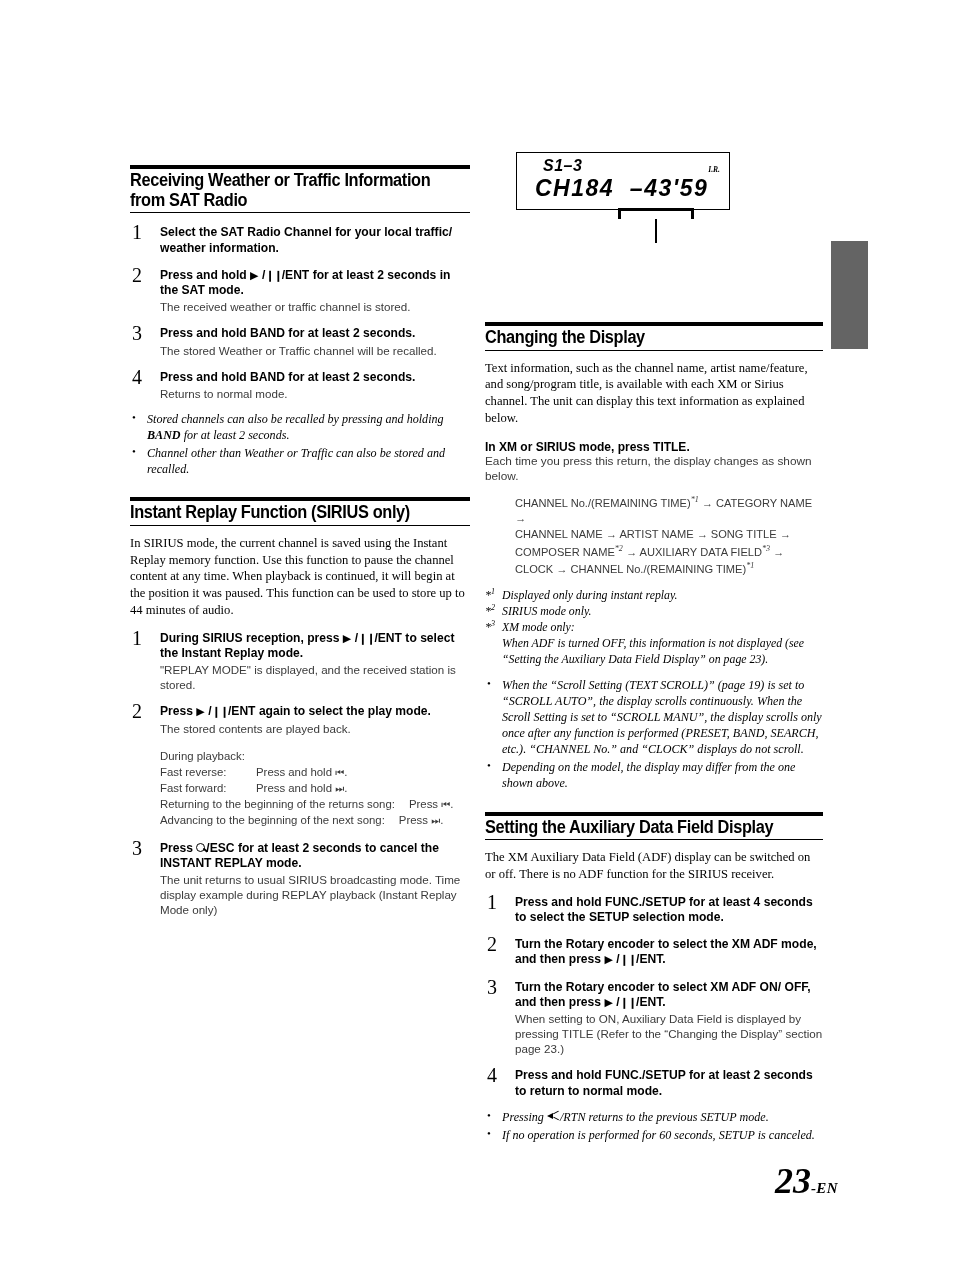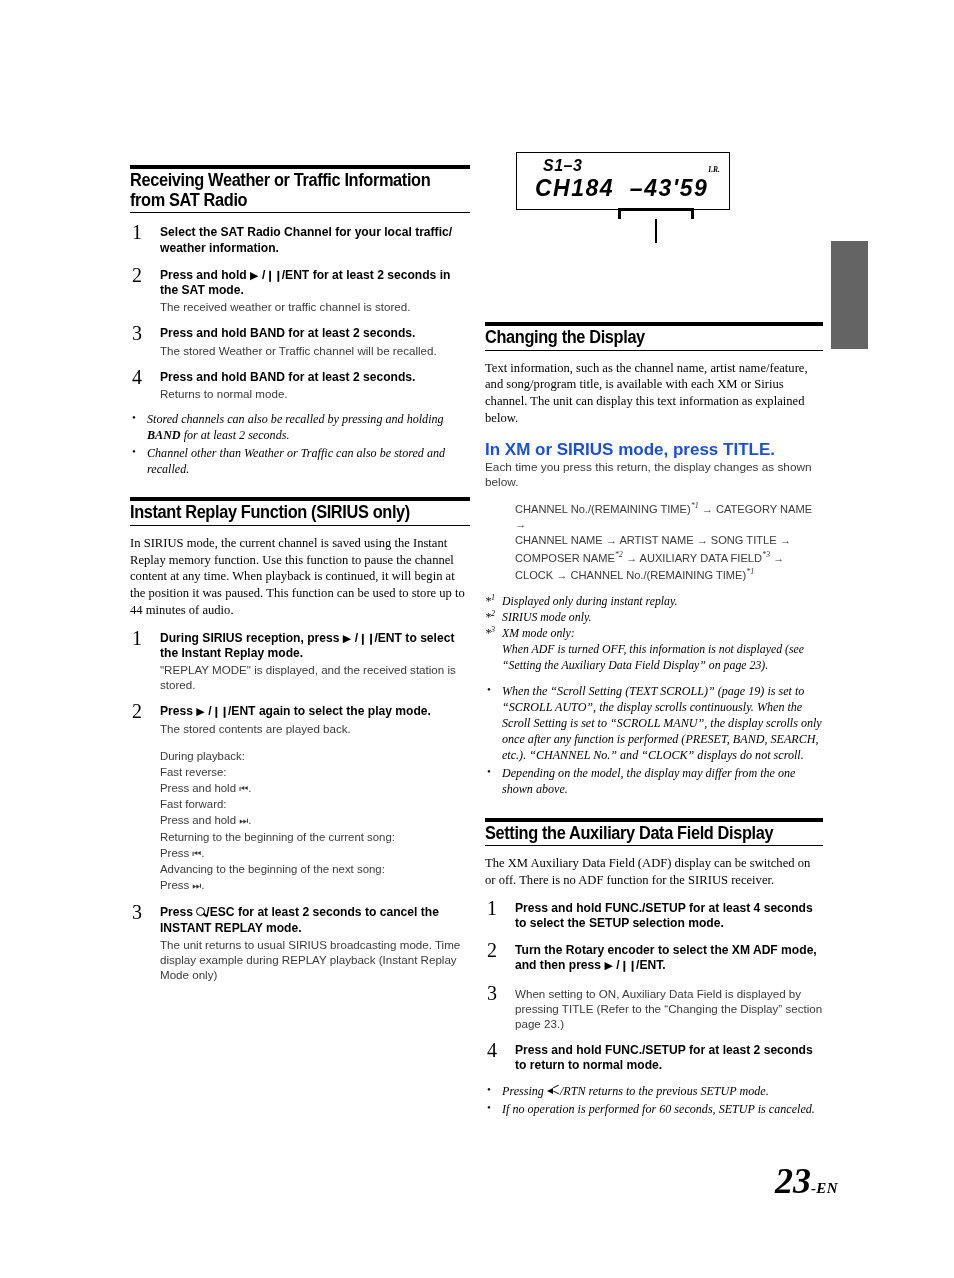--- a/index.html
+++ b/index.html
@@ -83,37 +83,37 @@
   ul.notes li b{font-style:italic;font-weight:bold;}
 
   
   .pb{
     font-family:"Liberation Sans", sans-serif;
     font-size:11.4px;
     color:#3a3a3a;
     margin-top:12px;
     line-height:1.42;
   }
-  .pb .pbrow{display:flex;flex-direction:column;}
+  .pb .pbrow{display:flex;}
   .pb .c1{width:96px;flex:none;}
   .pb .c2{flex:none;}
   .pb .wide .c1{width:auto;padding-right:14px;}
 
   
   .sans{
     font-family:"Liberation Sans", sans-serif;
     font-size:11.8px;
     line-height:1.33;
     color:#3a3a3a;
   }
   .sans-b{
     font-family:"Liberation Sans", sans-serif;
-    font-size:17px;
+    font-size:12px;
     font-weight:bold;
-    color:#1d4ed8;
+    color:#000000;
     margin-top:13px;
   }
 
   
   .flow{
     font-family:"Liberation Sans", sans-serif;
     font-size:11.1px;
     line-height:1.42;
     color:#3a3a3a;
     margin:9px 0 0 30px;
@@ -259,21 +259,21 @@
         <div>During playback:</div>
         <div class="pbrow">
           <span class="c1">Fast reverse:</span>
           <span class="c2"><span>Press and hold</span> <span class="gl">⏮</span><span>.</span></span>
         </div>
         <div class="pbrow">
           <span class="c1">Fast forward:</span>
           <span class="c2"><span>Press and hold</span> <span class="gl">⏭</span><span>.</span></span>
         </div>
         <div class="pbrow wide">
-          <span class="c1">Returning to the beginning of the current song:</span>
+          <span class="c1">Returning to the beginning of the returns song:</span>
           <span class="c2"><span>Press</span> <span class="gl">⏮</span><span>.</span></span>
         </div>
         <div class="pbrow wide">
           <span class="c1">Advancing to the beginning of the next song:</span>
           <span class="c2"><span>Press</span> <span class="gl">⏭</span><span>.</span></span>
         </div>
       </div>
     </div>
 
 
@@ -341,20 +341,21 @@
       <div class="title"><span>Press and hold </span><b>FUNC./SETUP</b><span> for at least 4 seconds to select the SETUP selection mode.</span></div>
     </div>
 
     <div class="step">
       <span class="num">2</span>
       <div class="title"><span>Turn the </span><b>Rotary encoder</b><span> to select the XM ADF mode, and then press </span><span class="gl gl-play">▶</span><span class="kb"> /</span><span class="gl gl-pause">❙❙</span><span class="kb">/ENT</span><span>.</span></div>
     </div>
 
     <div class="step">
       <span class="num">3</span>
+      <div class="title"><span>Turn the </span><b>Rotary encoder</b><span> to select XM ADF ON/ OFF, and then press </span><span class="gl gl-play">▶</span><span class="kb"> /</span><span class="gl gl-pause">❙❙</span><span class="kb">/ENT</span><span>.</span></div>
       <div class="desc">When setting to ON, Auxiliary Data Field is displayed by pressing TITLE (Refer to the “Changing the Display” section page 23.)</div>
     </div>
 
     <div class="step">
       <span class="num">4</span>
       <div class="title"><span>Press and hold </span><b>FUNC./SETUP</b><span> for at least 2 seconds to  return to normal mode.</span></div>
     </div>
 
     <ul class="notes">
       <li><span>Pressing </span><span class="mute"><i></i><u></u><s></s></span><span>/RTN returns to the previous SETUP mode.</span></li>

